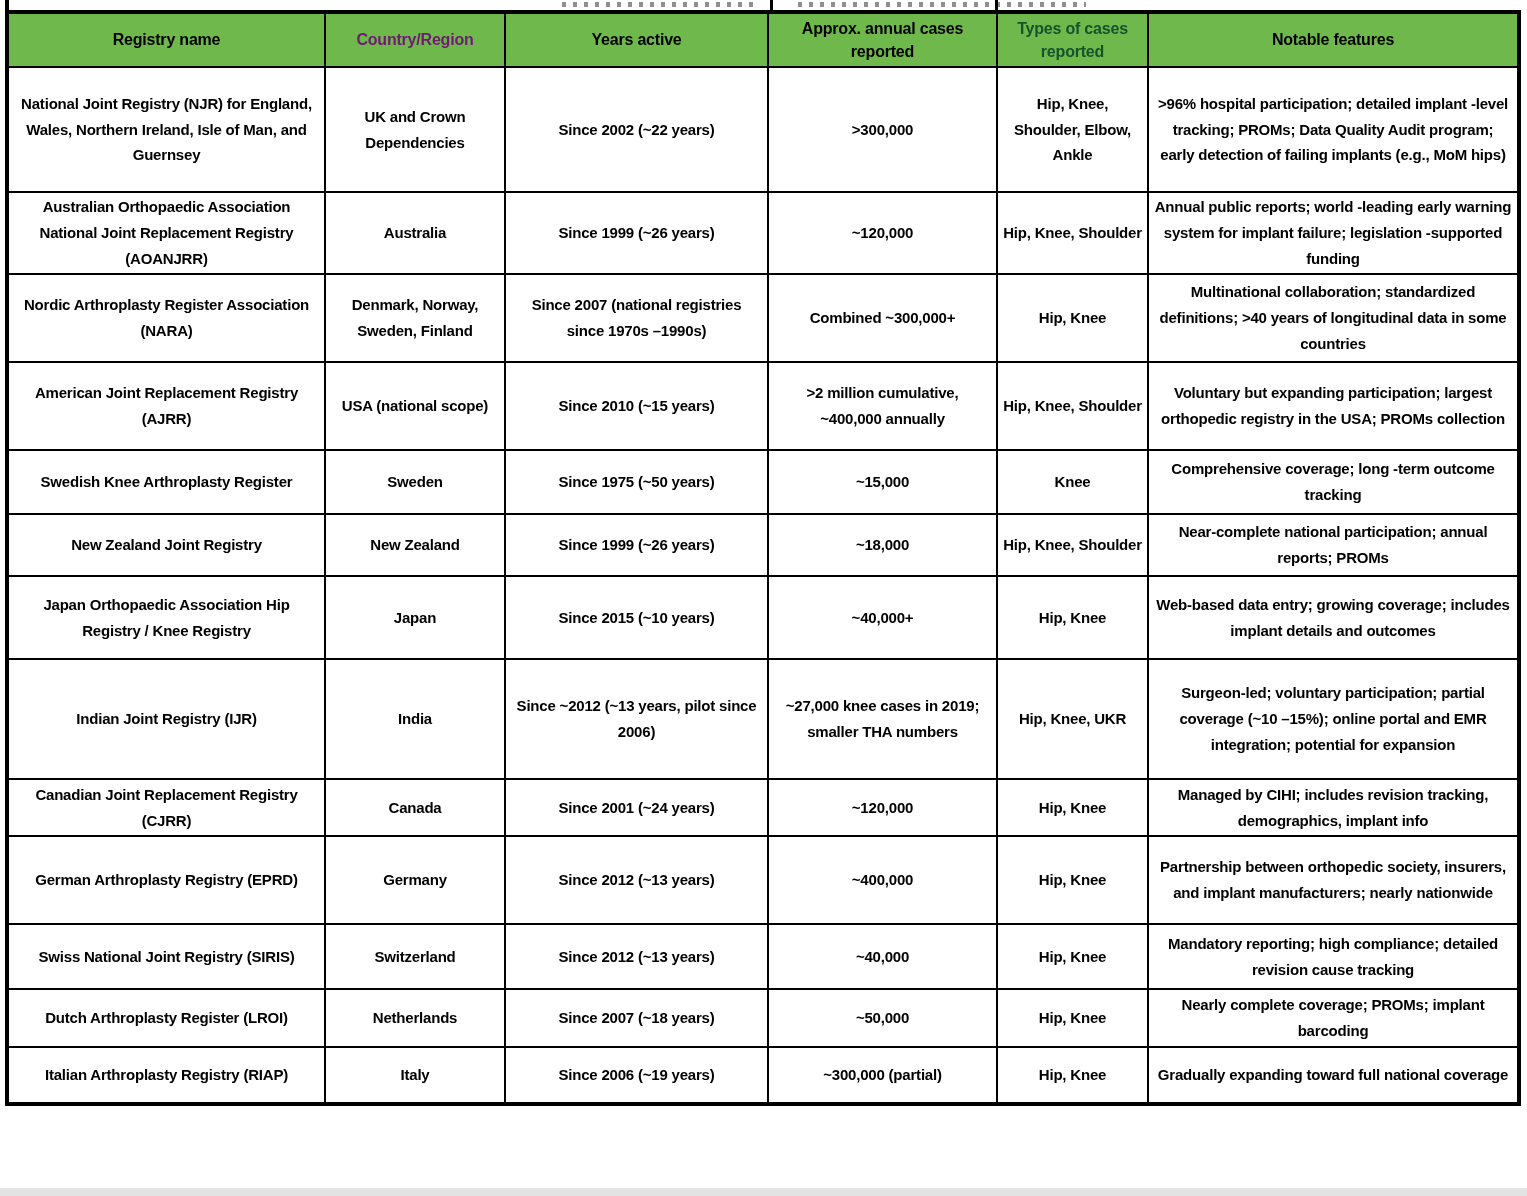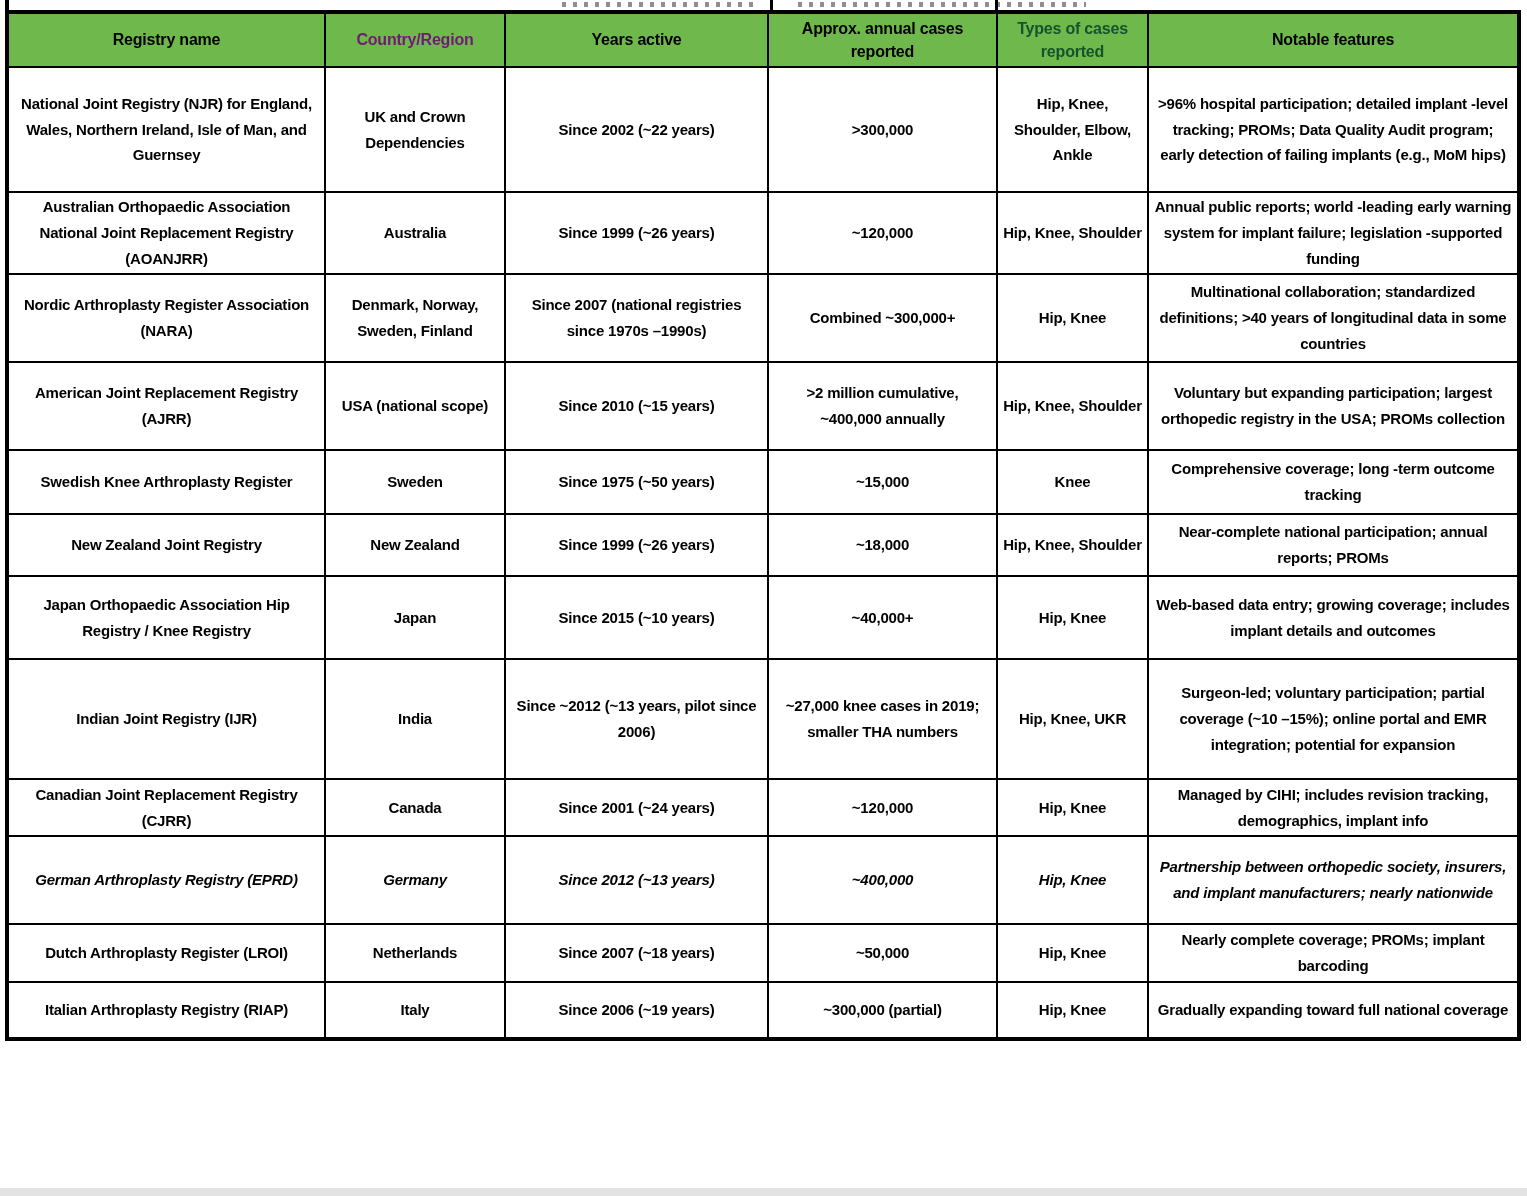--- a/index.html
+++ b/index.html
@@ -174,27 +174,35 @@
           <td>Surgeon-led; voluntary participation; partial coverage (~10 –15%); online portal and EMR integration; potential for expansion</td>
         </tr>
         <tr style="height: 57px;">
           <td>Canadian Joint Replacement Registry (CJRR)</td>
           <td>Canada</td>
           <td>Since 2001 (~24 years)</td>
           <td>~120,000</td>
           <td>Hip, Knee</td>
           <td>Managed by CIHI; includes revision tracking, demographics, implant info</td>
         </tr>
-        <tr style="height: 88px; font-style: italic;">
+        <tr style="height: 88px;">
           <td>German Arthroplasty Registry (EPRD)</td>
           <td>Germany</td>
           <td>Since 2012 (~13 years)</td>
           <td>~400,000</td>
           <td>Hip, Knee</td>
           <td>Partnership between orthopedic society, insurers, and implant manufacturers; nearly nationwide</td>
+        </tr>
+        <tr style="height: 65px;">
+          <td>Swiss National Joint Registry (SIRIS)</td>
+          <td>Switzerland</td>
+          <td>Since 2012 (~13 years)</td>
+          <td>~40,000</td>
+          <td>Hip, Knee</td>
+          <td>Mandatory reporting; high compliance; detailed revision cause tracking</td>
         </tr>
         <tr style="height: 58px;">
           <td>Dutch Arthroplasty Register (LROI)</td>
           <td>Netherlands</td>
           <td>Since 2007 (~18 years)</td>
           <td>~50,000</td>
           <td>Hip, Knee</td>
           <td>Nearly complete coverage; PROMs; implant barcoding</td>
         </tr>
         <tr style="height: 57px;">

